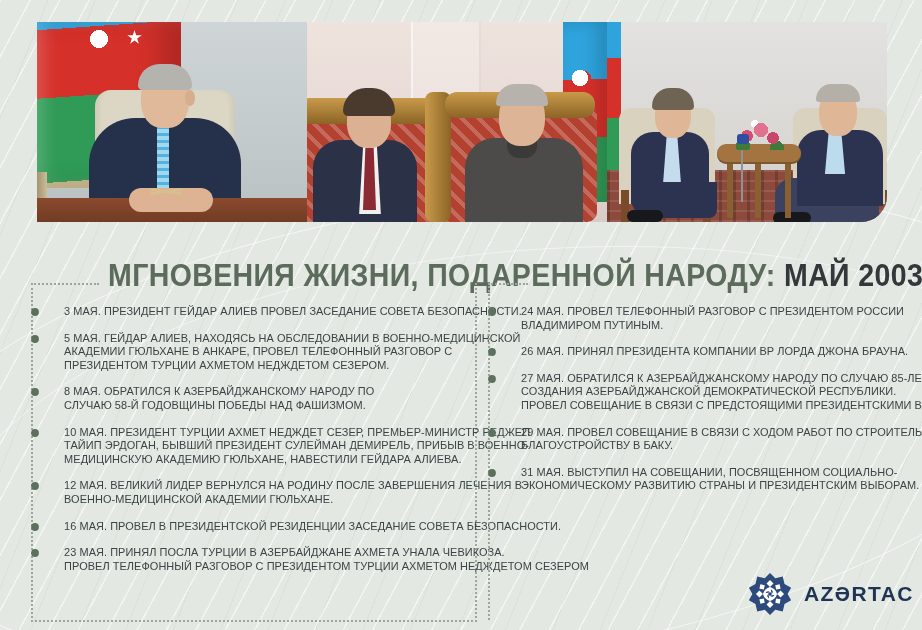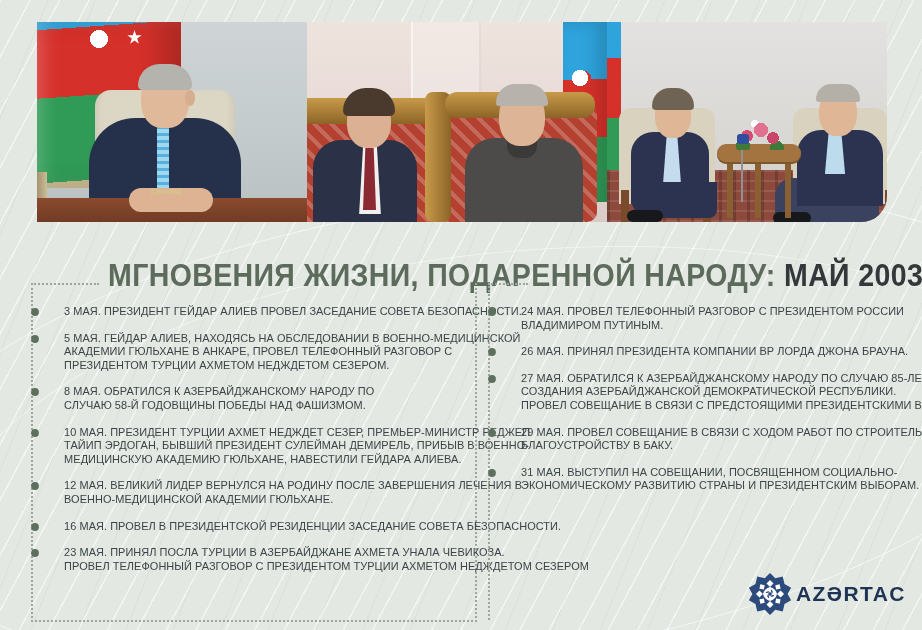--- a/index.html
+++ b/index.html
@@ -201,21 +201,21 @@
     position:absolute;left:-4px;top:3px;width:8px;height:8px;border-radius:50%;
     background:#5d6f5d;
   }
   .event .line{display:block;white-space:nowrap;}
   .col-left .events{padding-top:22px;padding-left:2px;}
   .col-right .events{padding-top:22px;padding-left:2px;}
 
   
   .logo{
     position:absolute;left:748px;top:568px;width:150px;height:52px;
-    display:flex;align-items:center;gap:4px;
+    display:flex;align-items:center;gap:12px;
   }
   .logo-mark{width:44px;height:44px;position:relative;}
   .logo-text{
     font-size:21px;font-weight:bold;color:#1f3455;letter-spacing:1.4px;
     font-family:"Liberation Sans",sans-serif;
   }
 </style>
 </head>
 <body>
 

